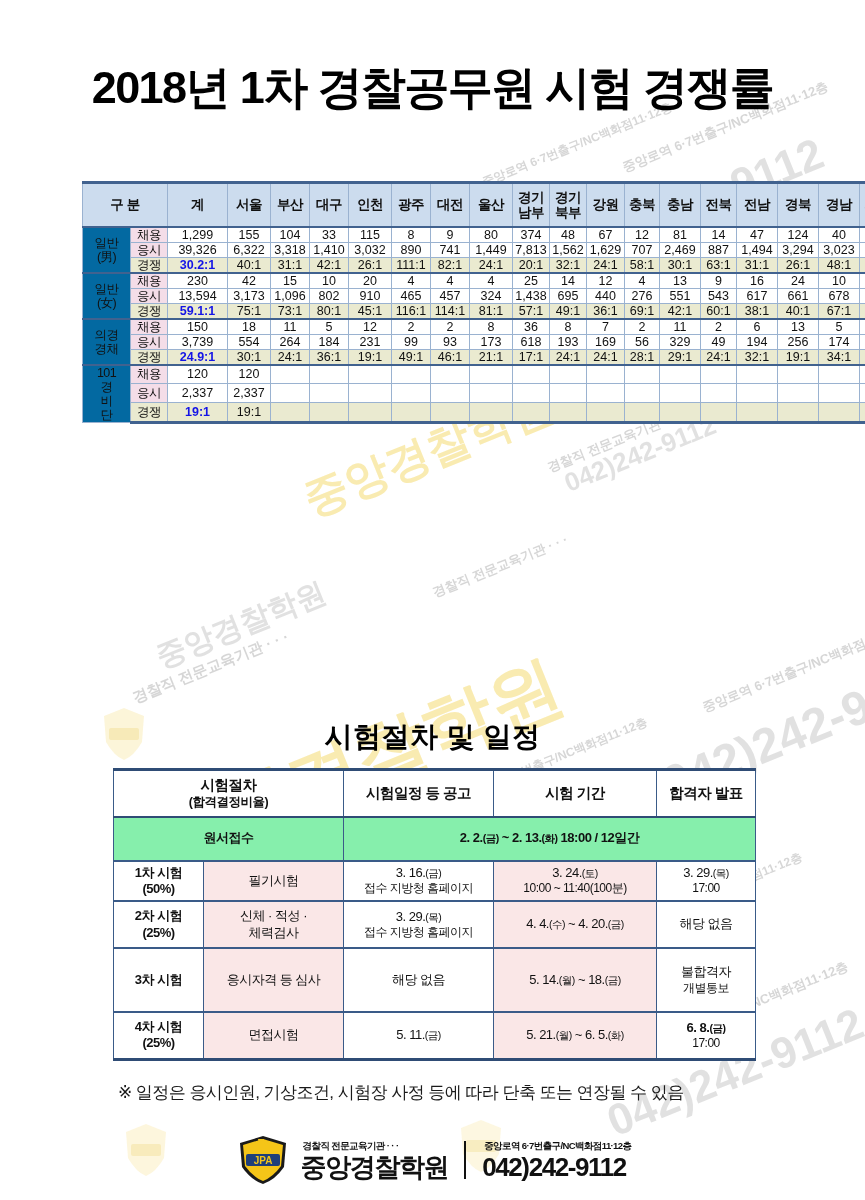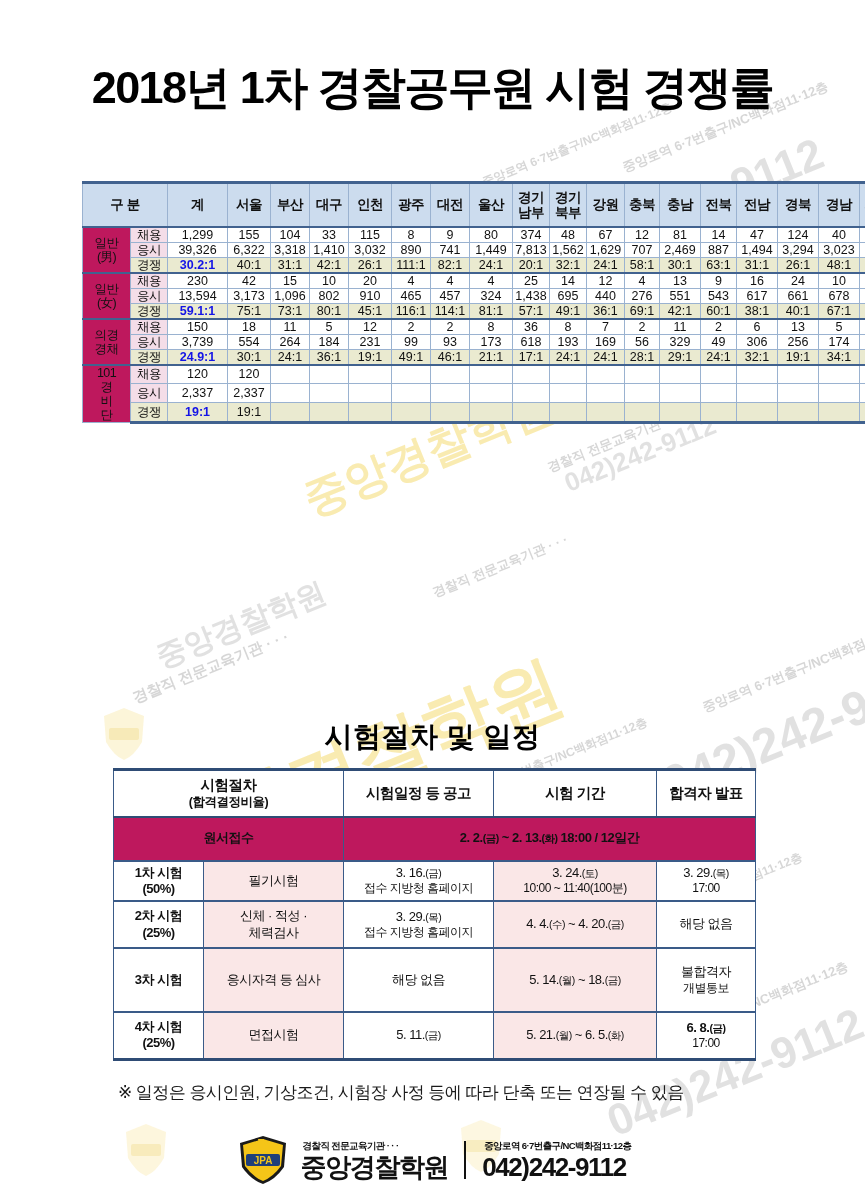--- a/index.html
+++ b/index.html
@@ -79,21 +79,21 @@
     background: #ccdcee;
     font-weight: 700;
     height: 44px;
     font-size: 13.5px;
     border-top: 3px solid #41628f;
     border-bottom: 2px solid #41628f;
     letter-spacing: -0.4px;
   }
   th.hdr-gubun { letter-spacing: 4px; }
   .grp-cell {
-    background: #be185d;
+    background: #0369a1;
     font-weight: 700;
     font-size: 13.5px;
     letter-spacing: -0.6px;
     line-height: 1.18;
   }
   .sub-cell {
     background: #f4dde8;
     font-weight: 400;
     font-size: 12.5px;
     letter-spacing: -0.6px;
@@ -130,21 +130,21 @@
   #schedule-wrap {
     position: absolute;
     top: 768px; left: 113px;
     width: 642px;
     z-index: 10;
   }
   table.sched {
     border-collapse: collapse;
     width: 642px;
     table-layout: fixed;
-    background: #be185d;
+    background: #86efac;
   }
   table.sched td, table.sched th {
     border: 1px solid #3a5b88;
     text-align: center;
     vertical-align: middle;
     font-size: 13px;
     line-height: 1.25;
     color: #111;
     padding: 3px 2px;
     letter-spacing: -0.5px;
@@ -459,21 +459,21 @@
           <td class="val">231</td>
           <td class="val">99</td>
           <td class="val">93</td>
           <td class="val">173</td>
           <td class="val">618</td>
           <td class="val">193</td>
           <td class="val">169</td>
           <td class="val">56</td>
           <td class="val">329</td>
           <td class="val">49</td>
-          <td class="val">306</td>
+          <td class="val">194</td>
           <td class="val">256</td>
           <td class="val">174</td>
           <td class="val">103</td>
         </tr>
         <tr class="r-gyeongjaeng">
           <td class="sub-cell">경쟁</td>
           <td class="total">24.9:1</td>
           <td class="val">30:1</td>
           <td class="val">24:1</td>
           <td class="val">36:1</td>

